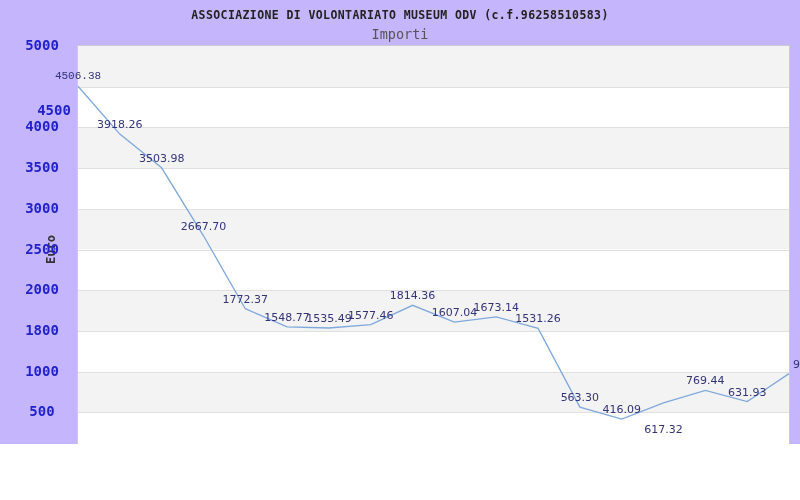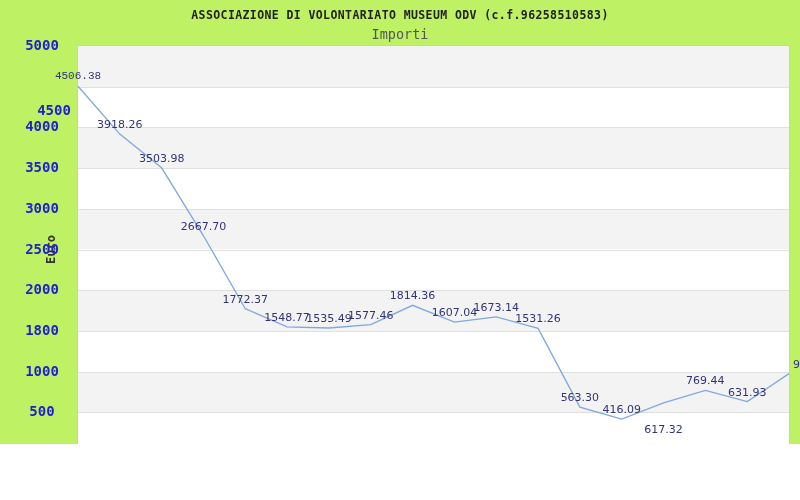--- a/index.html
+++ b/index.html
@@ -1,17 +1,17 @@
 <!DOCTYPE html>
 <html><head>
 <meta charset="utf-8">
 <style>
   html,body{margin:0;padding:0;background:#fff;}
   #chart{
-    position:relative;width:800px;height:444px;background:#bef264;
+    position:relative;width:800px;height:444px;background:#c4b5fd;
     font-family:"DejaVu Sans Mono",monospace;overflow:hidden;
   }
   .title{
     position:absolute;top:8px;left:0;width:800px;text-align:center;
     font-size:11.5px;font-weight:bold;letter-spacing:0.4px;
   }
   .subtitle{
     position:absolute;top:26px;left:0;width:800px;text-align:center;
     font-size:13.5px;font-weight:normal;
   }

